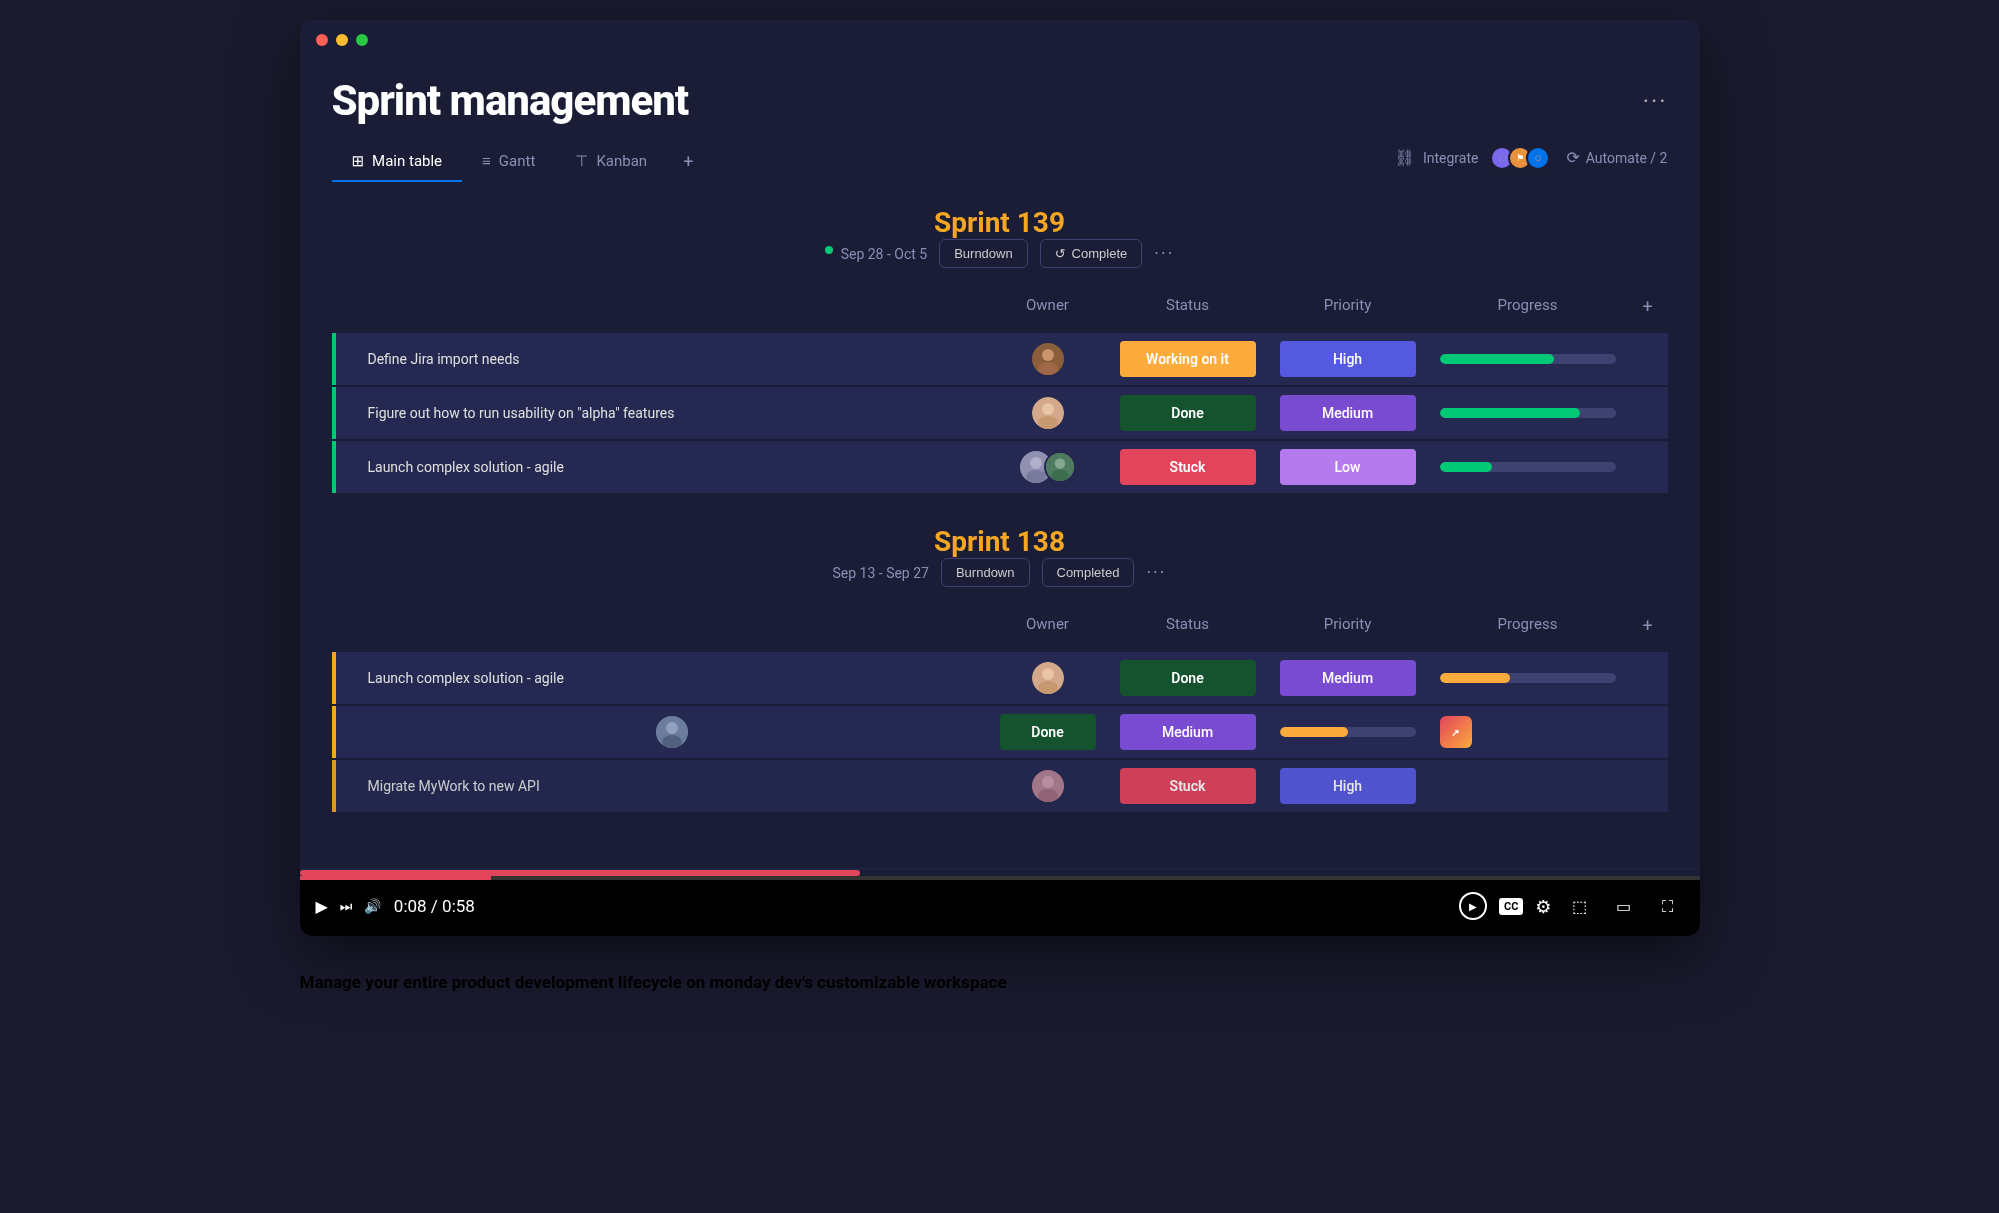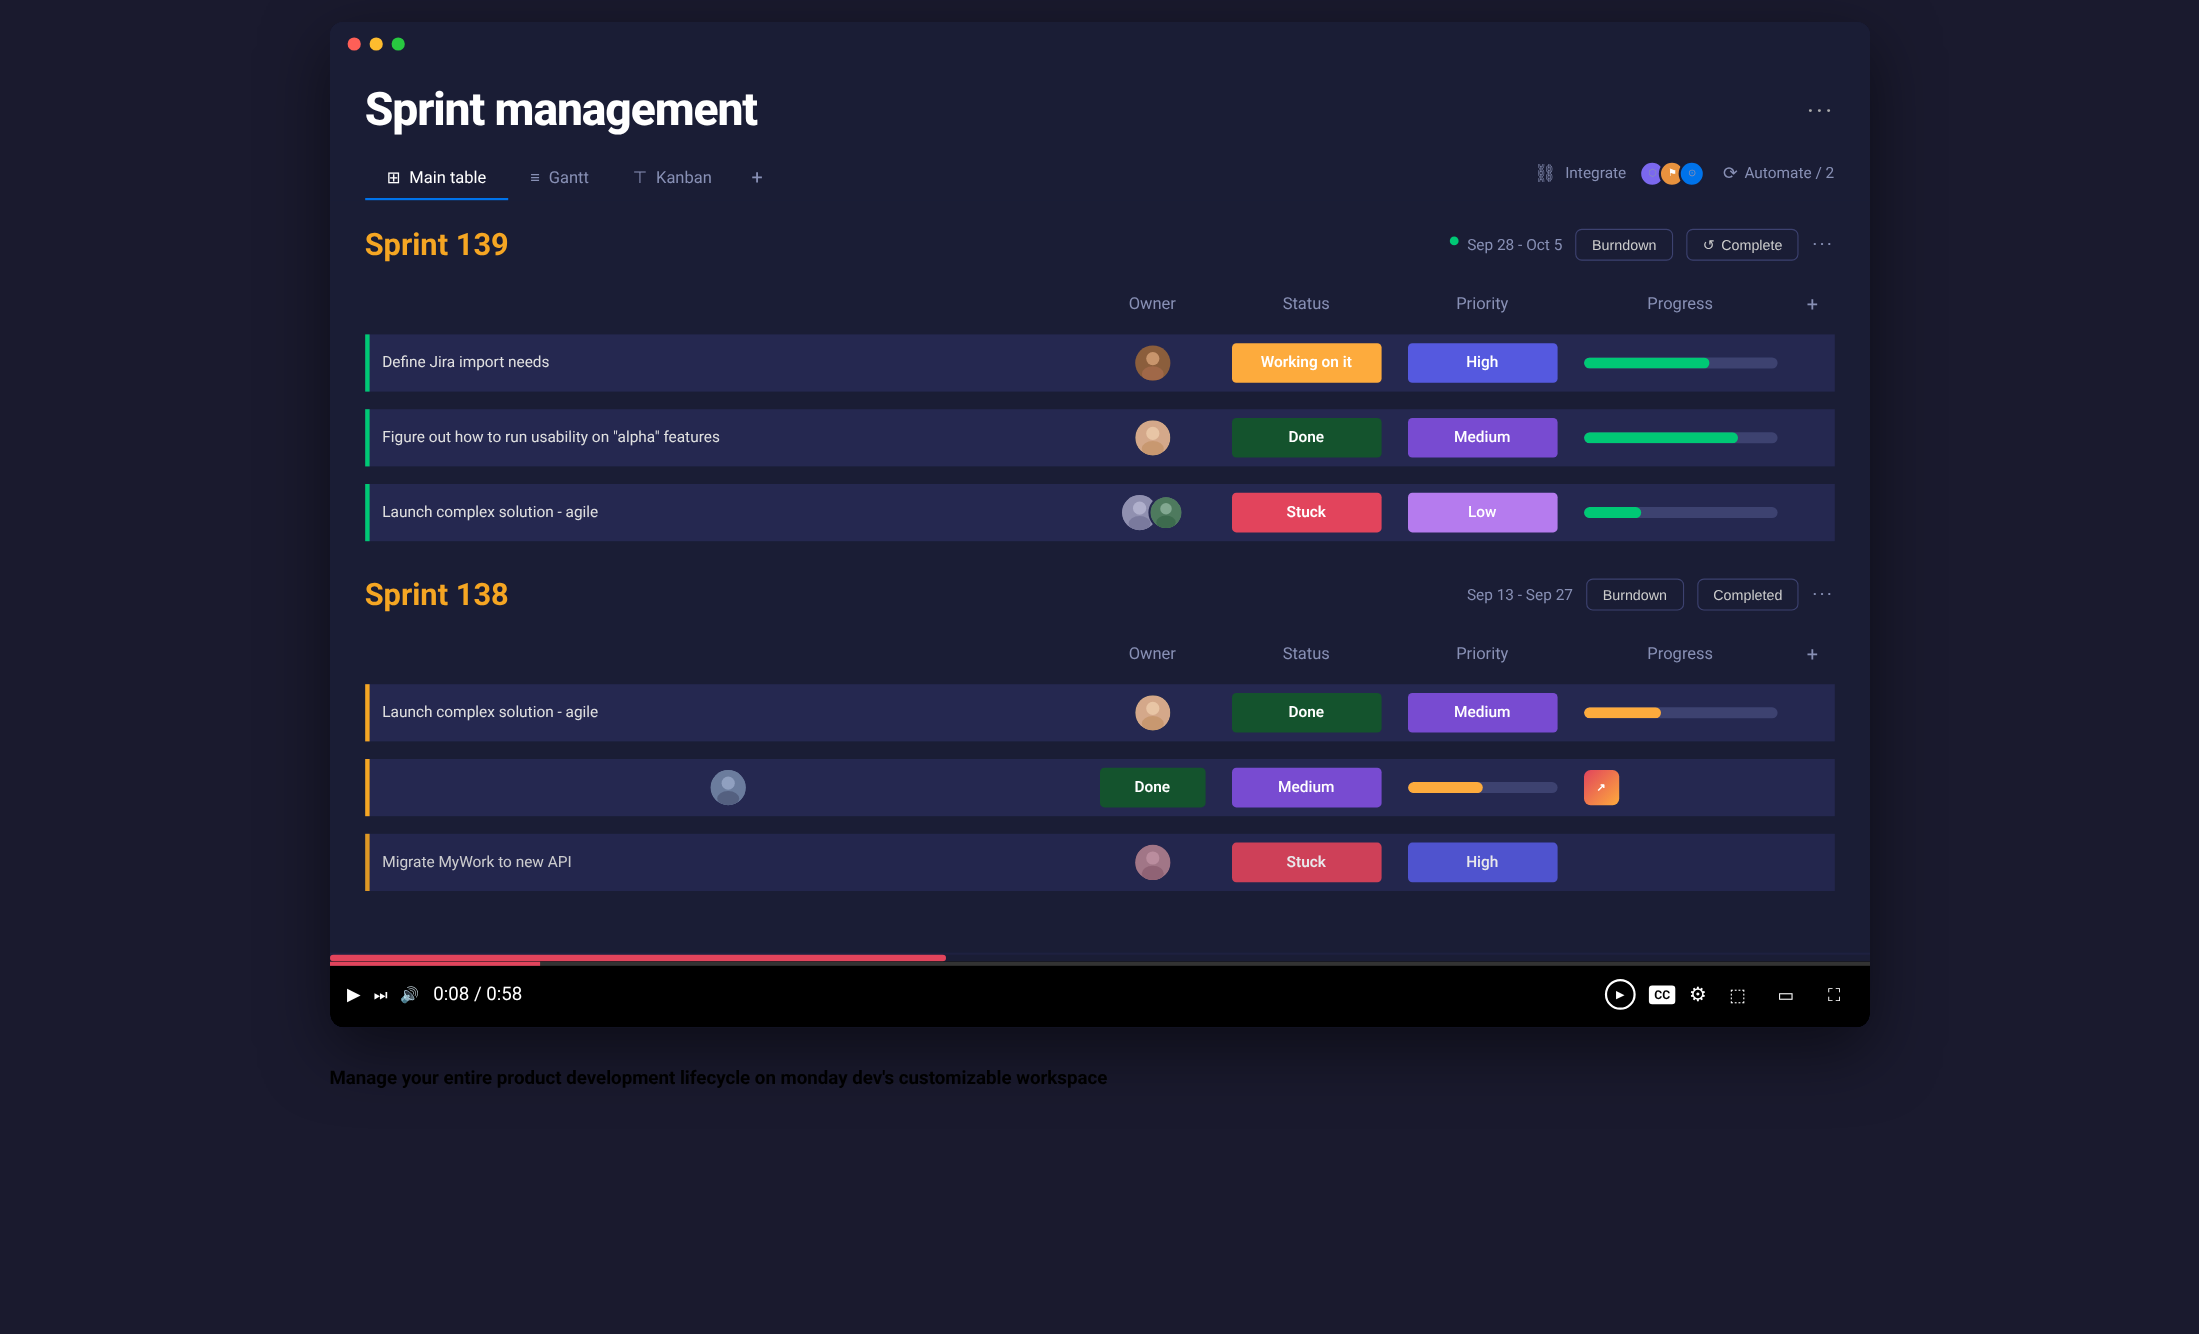--- a/index.html
+++ b/index.html
@@ -158,20 +158,21 @@
     
     .sprint-section {
       margin-bottom: 32px;
     }
 
     .sprint-header {
       display: flex;
       align-items: center;
       justify-content: space-between;
       margin-bottom: 16px;
+      flex-direction: column;
     }
 
     .sprint-title {
       font-size: 28px;
       font-weight: 700;
       color: #f5a623;
     }
 
     .sprint-meta {
       display: flex;
@@ -228,24 +229,25 @@
       font-size: 15px;
       text-align: center;
       padding: 4px 8px;
     }
 
     .col-header-task { text-align: left; }
 
     .table-row {
       display: grid;
       background: #252850;
-      margin-bottom: 16px;
+      margin-bottom: 2px;
       min-height: 52px;
       align-items: center;
       border-left: 4px solid transparent;
+      padding-left: 20px;
     }
 
     .sprint-139 .table-row { border-left-color: #00c875; }
     .sprint-138 .table-row { border-left-color: #f5a623; }
 
     .cell {
       padding: 8px 12px;
       font-size: 14px;
       color: #cccccc;
       display: flex;

